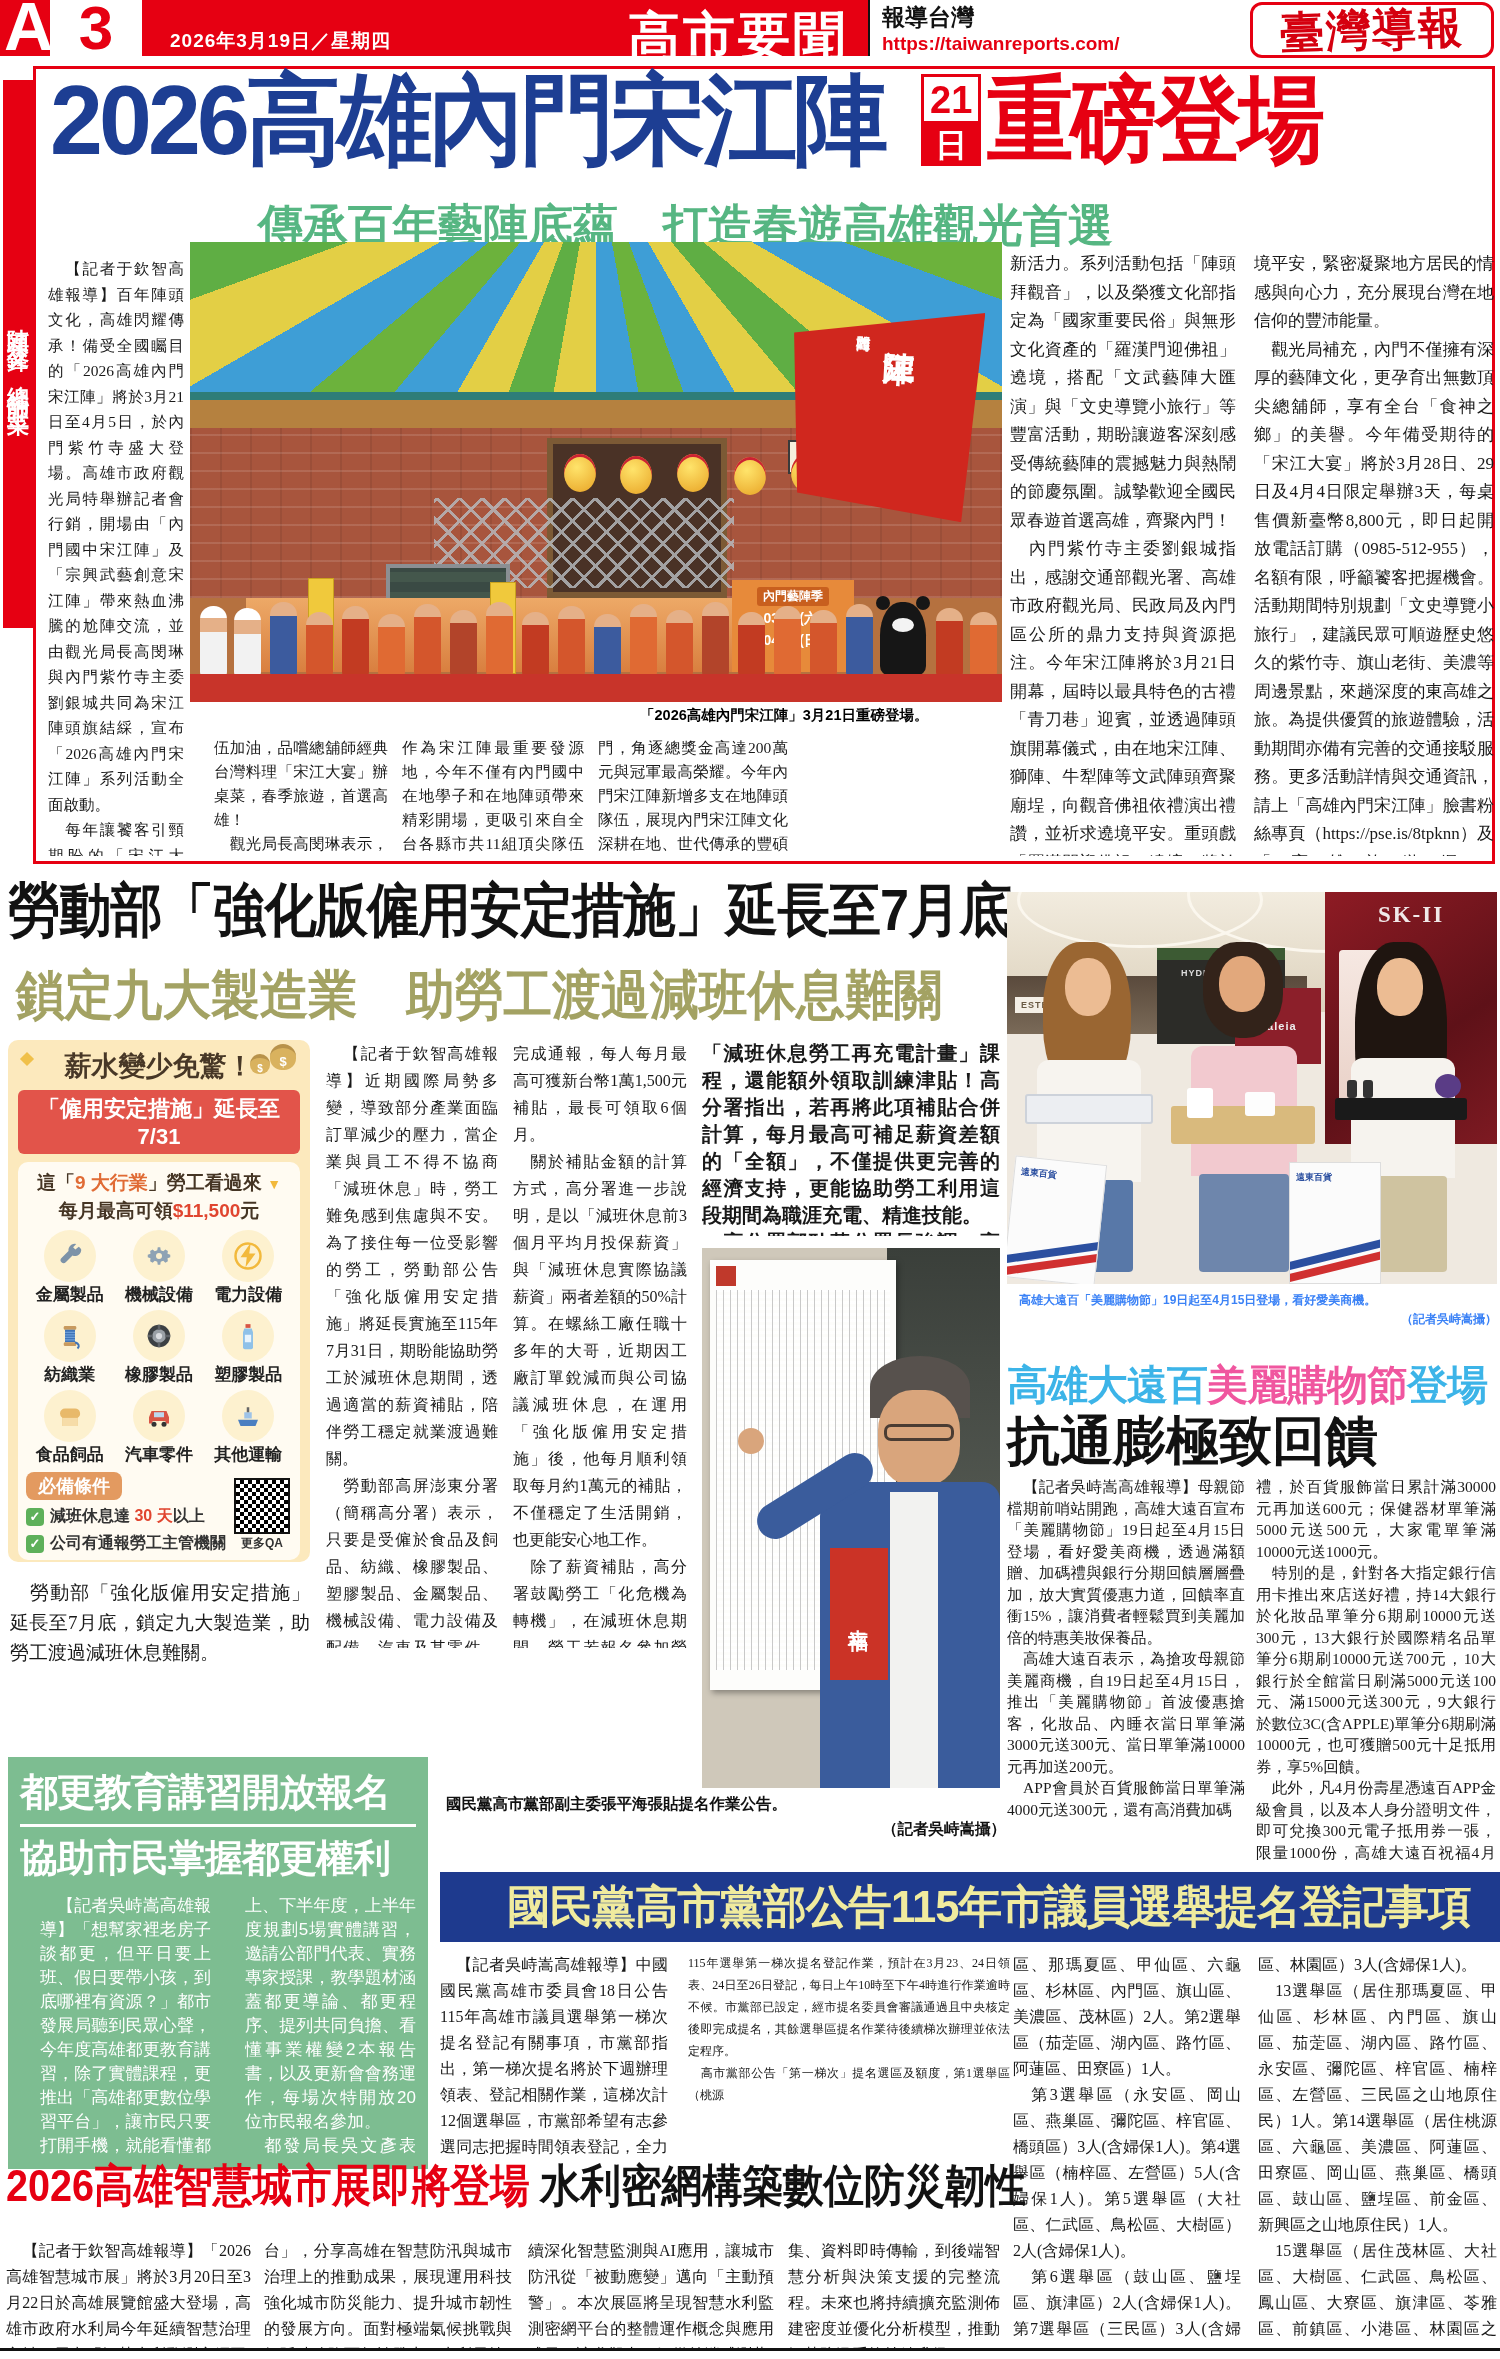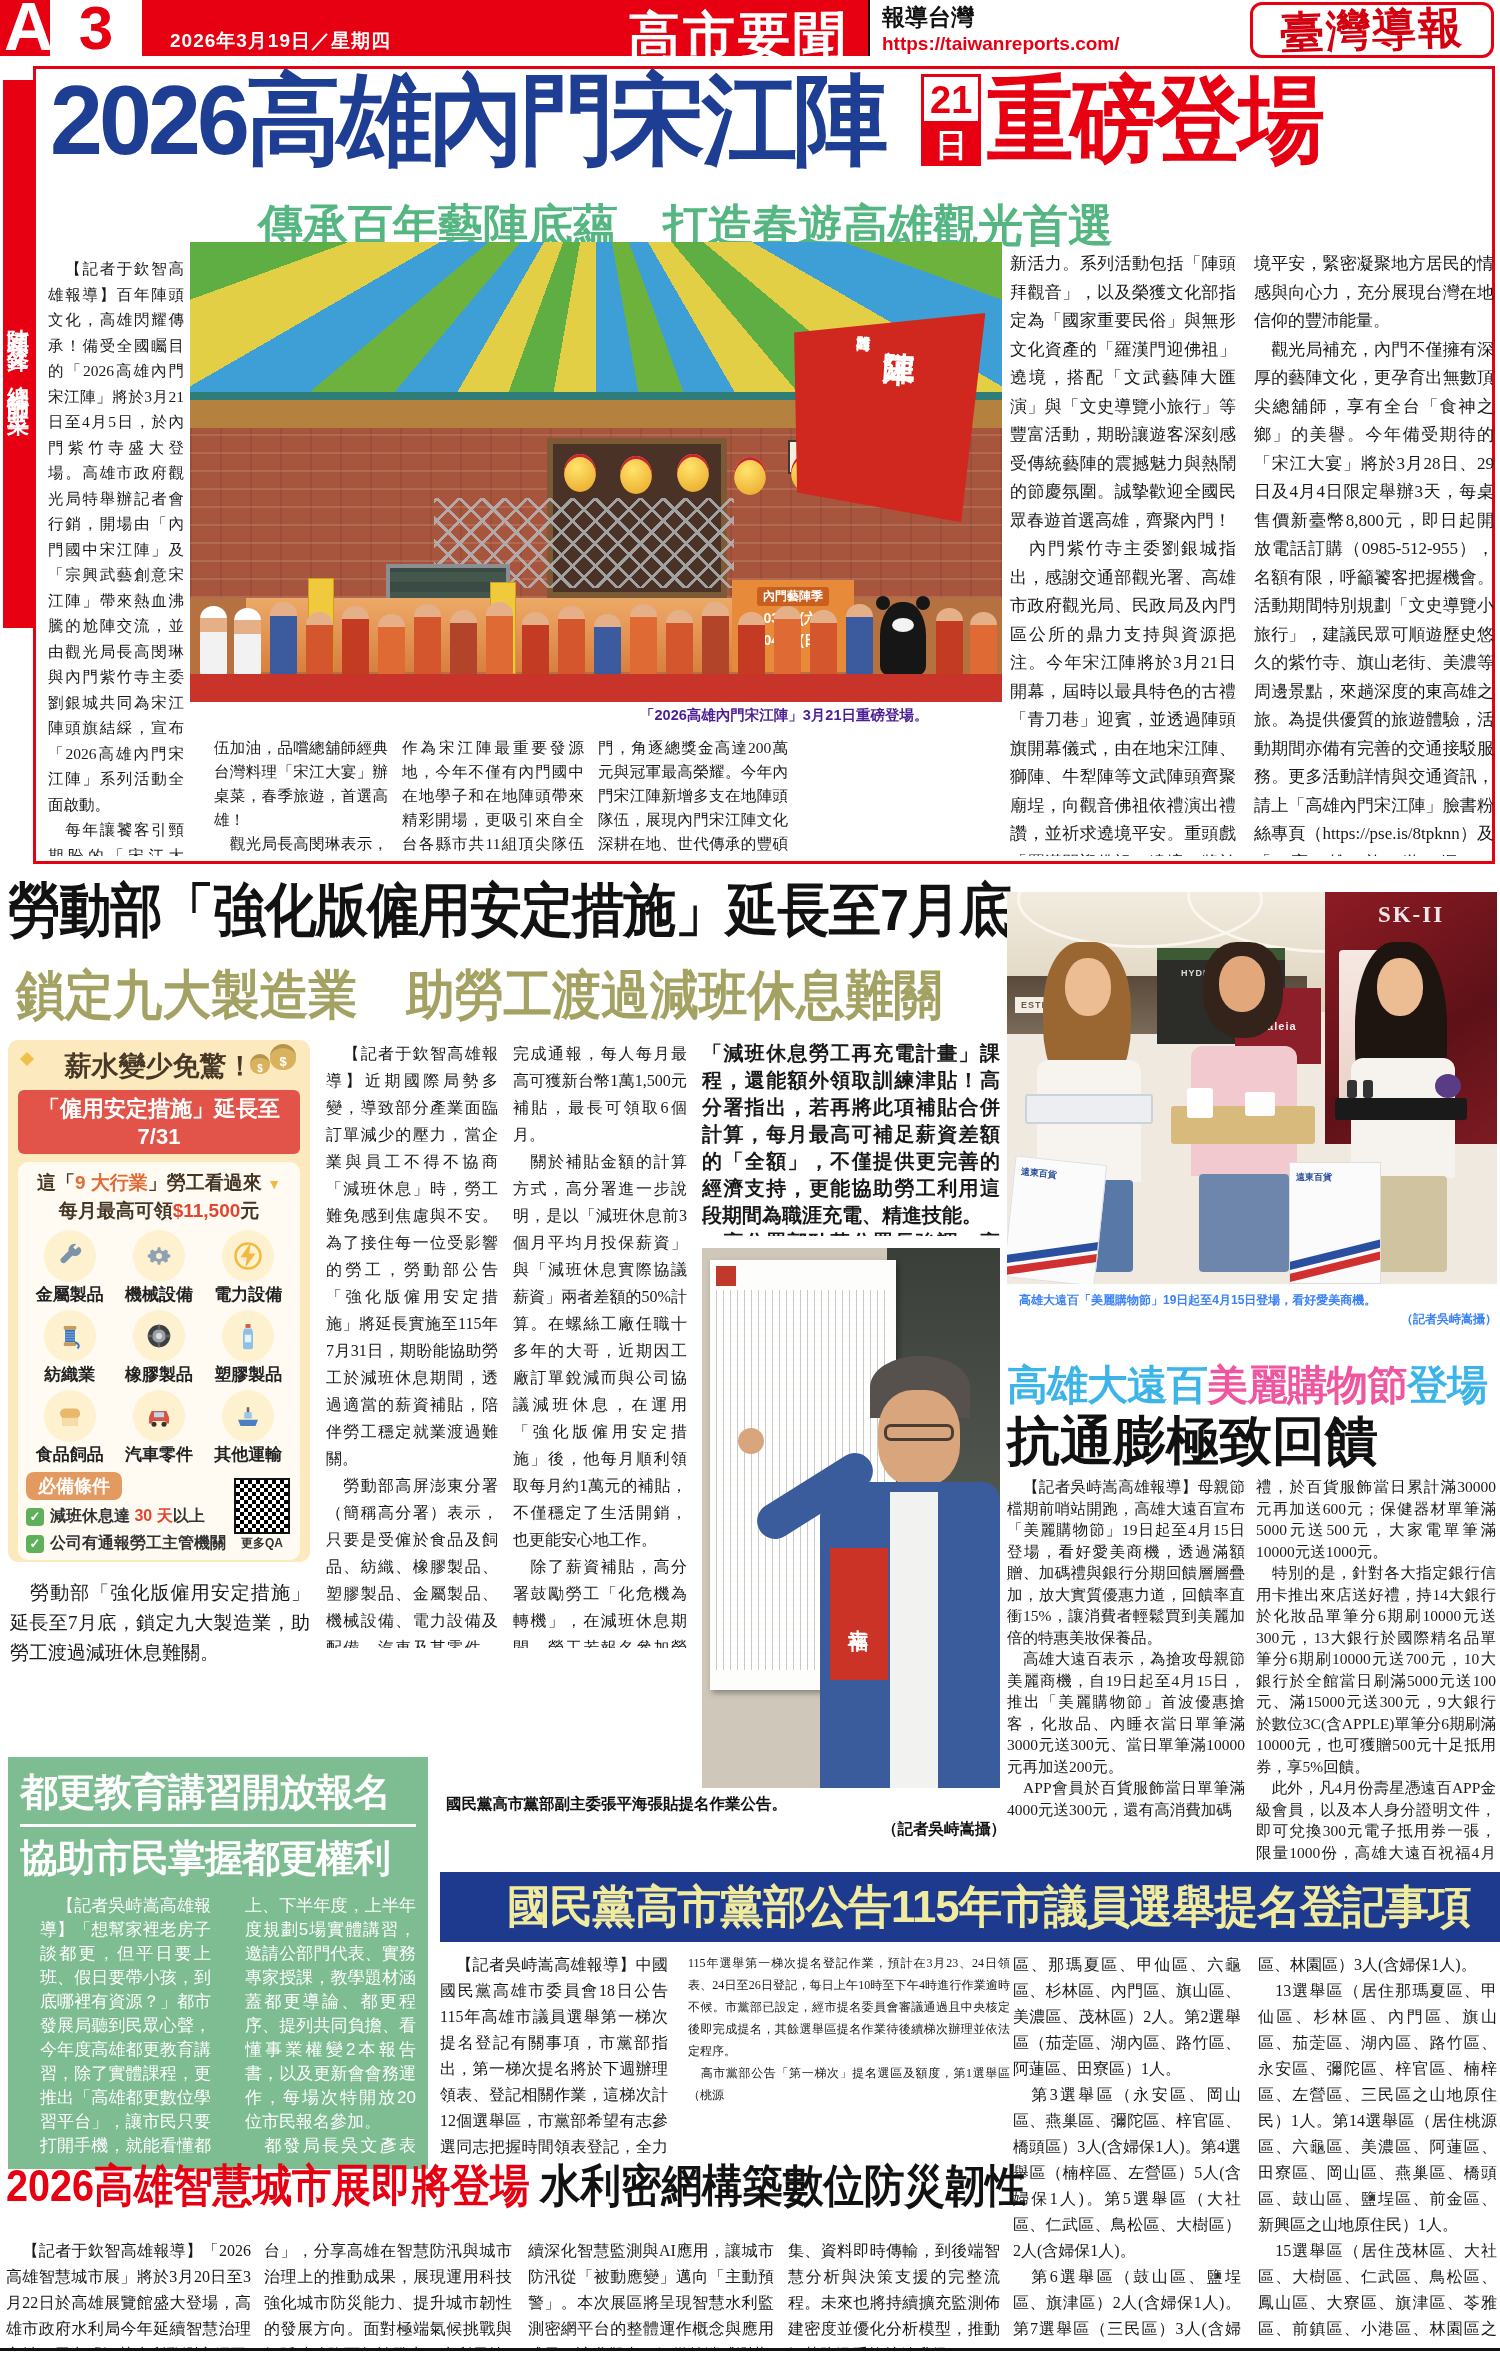--- a/index.html
+++ b/index.html
@@ -21,21 +21,21 @@
   .a1-side{left:3px;top:80px;width:30px;height:548px;background:#e60012;color:#fff;writing-mode:vertical-rl;font-size:22px;font-weight:bold;letter-spacing:7px;text-align:center;padding-top:6px;box-sizing:border-box;}
   .a1-hl{left:50px;top:72px;display:flex;align-items:flex-start;white-space:nowrap;}
   .a1-hl-blue{font-size:99px;line-height:96px;font-weight:bold;color:#1d3e93;letter-spacing:-4px;transform:scaleX(.96);transform-origin:left;}
   .a1-badge{width:60px;margin:2px 6px 0 2px;}
   .a1-badge-top{height:50px;background:#fff;border:3px solid #e60012;color:#e60012;font-size:38px;font-weight:bold;text-align:center;line-height:46px;box-sizing:border-box;}
   .a1-badge-bot{height:42px;background:#e60012;color:#fff;font-size:32px;font-weight:bold;text-align:center;line-height:42px;}
   .a1-hl-red{font-size:94px;line-height:96px;font-weight:bold;color:#e60012;letter-spacing:-3px;transform:scaleX(.92);transform-origin:left;}
   .a1-sub{left:258px;top:196px;font-size:45px;font-weight:bold;color:#56b682;white-space:nowrap;}
   .col{position:absolute;font-family:"Liberation Serif",serif;color:#191919;text-align:justify;white-space:pre-line;overflow:hidden;}
   .a1-colL{left:48px;top:256px;width:136px;height:600px;font-size:15.5px;line-height:25.5px;}
-  .a1-cap{left:640px;top:706px;width:360px;font-size:14.5px;font-weight:bold;color:#4c1d95;}
+  .a1-cap{left:640px;top:706px;width:360px;font-size:14.5px;font-weight:bold;color:#000000;}
   .a1-colB2{left:214px;top:736px;width:174px;height:122px;font-size:15.5px;line-height:24px;}
   .a1-colB3{left:402px;top:736px;width:182px;height:122px;font-size:15.5px;line-height:24px;}
   .a1-colB4{left:598px;top:736px;width:190px;height:122px;font-size:15.5px;line-height:24px;}
   .a1-colR1{left:1010px;top:250px;width:226px;height:606px;font-size:17px;line-height:28.5px;}
   .a1-colR2{left:1254px;top:250px;width:240px;height:606px;font-size:17px;line-height:28.5px;}
   
   .photo1{left:190px;top:242px;width:812px;height:460px;overflow:hidden;background:#b5713f;}
   .p1-canopy{position:absolute;left:0;top:0;right:0;height:150px;background:repeating-conic-gradient(from 160deg at 50% -90px,#6cb23c 0 10deg,#3e9ed6 10deg 20deg,#e3cf45 20deg 30deg,#5fae44 30deg 40deg,#e3cf45 40deg 50deg,#3e9ed6 50deg 60deg);}
   .p1-roof{position:absolute;left:0;top:150px;right:0;height:36px;background:linear-gradient(#2e7d78 0 8px,#b5813f 8px),repeating-linear-gradient(90deg,rgba(0,0,0,.22) 0 2px,transparent 2px 16px);}
   .p1-wall{position:absolute;left:0;top:186px;right:0;bottom:104px;background:repeating-linear-gradient(0deg,rgba(255,255,255,.12) 0 2px,transparent 2px 18px),repeating-linear-gradient(90deg,rgba(0,0,0,.08) 0 2px,transparent 2px 30px),#a8553d;}

